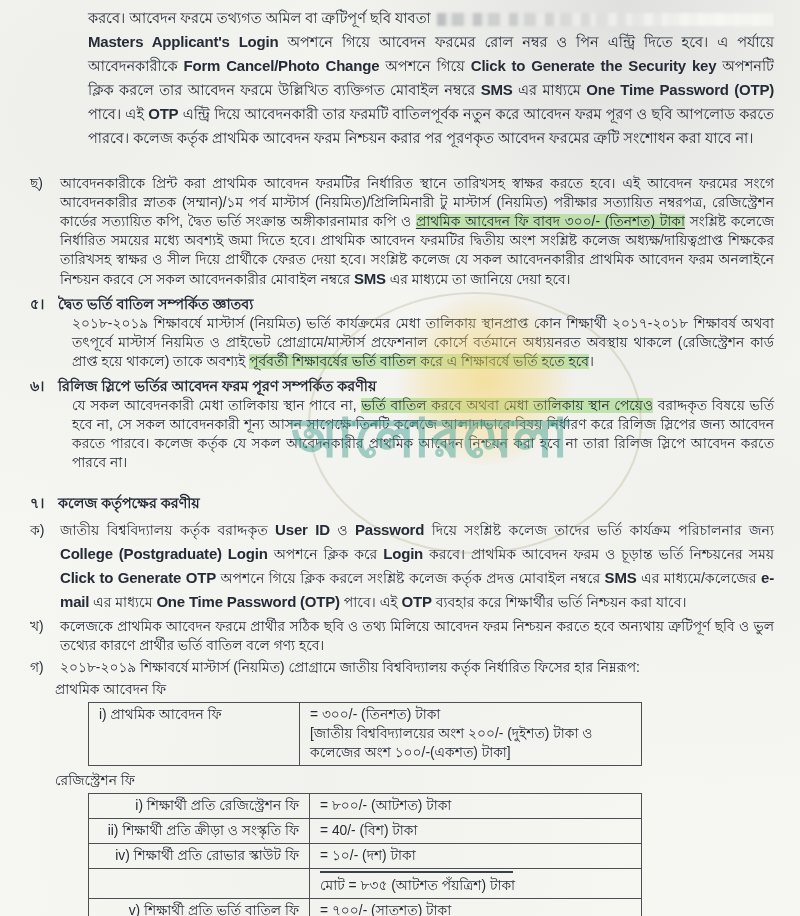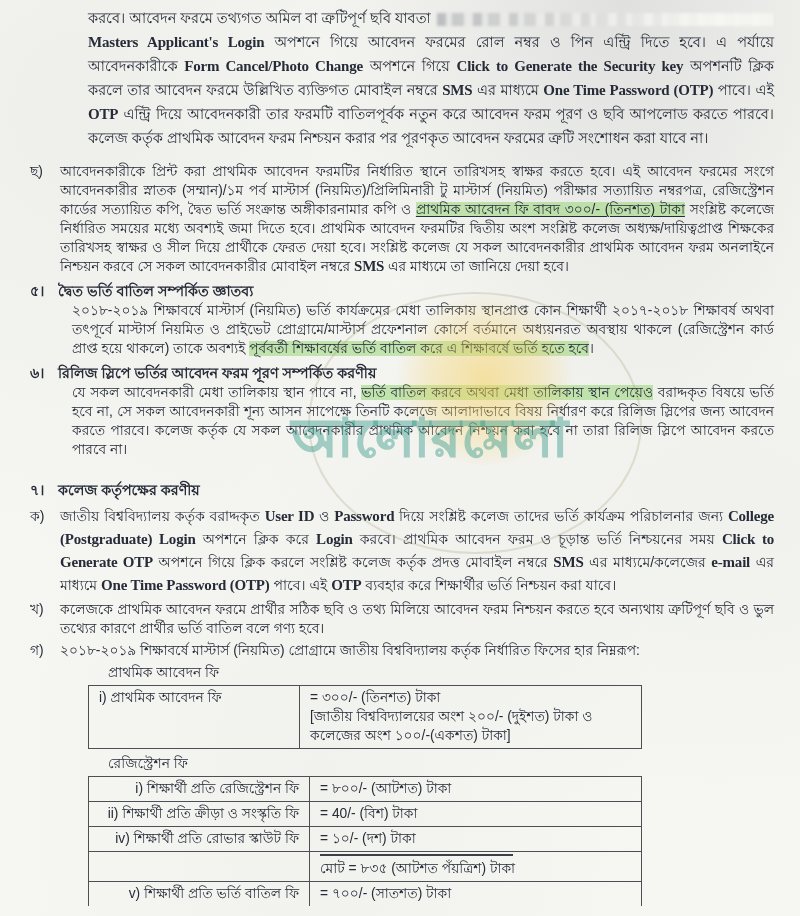--- a/index.html
+++ b/index.html
@@ -14,34 +14,34 @@
       radial-gradient(ellipse at 10% 12%, rgba(170,172,178,0.10), transparent 40%),
       radial-gradient(ellipse at 90% 55%, rgba(190,190,195,0.10), transparent 45%),
       radial-gradient(ellipse at 40% 85%, rgba(185,185,190,0.08), transparent 50%),
       #f6f6f2;
     color:#262b38;
     font-family:"Liberation Sans","DejaVu Sans",sans-serif;
     overflow:hidden;
   }
   p{margin:0;text-align:justify;}
   .b,.en{font-weight:bold;}
-  .en{font-size:15px;letter-spacing:-0.2px;font-family:Liberation Serif, serif;}
+  .en{font-size:15px;letter-spacing:-0.2px;}
   .u{text-decoration:underline;text-decoration-thickness:1.4px;text-underline-offset:2px;}
   .hl{background:rgba(151,214,118,0.55);box-decoration-break:clone;-webkit-box-decoration-break:clone;}
   .para1{margin-left:58px;font-size:14.5px;line-height:24px;}
   .dense{font-size:13.8px;line-height:19px;}
   .hang{padding-left:30px;text-indent:-30px;}
   .hang .lbl{display:inline-block;width:30px;text-indent:0;}
-  .p-cha{margin-top:12px;}
+  .p-cha{margin-top:24px;}
   .sec-h{font-weight:bold;font-size:14.3px;line-height:19px;margin-top:6px;}
   .sec-h .num{display:inline-block;width:28px;}
   .sec-p{margin-left:42px;font-size:13.8px;line-height:19px;}
   .p-ka{margin-top:5px;font-size:14px;line-height:23px;}
   .p-kha{margin-top:3px;}
-  .fee-label{margin-left:78px;font-size:13.8px;line-height:19px;margin-top:3px;}
+  .fee-label{margin-left:25px;font-size:13.8px;line-height:19px;margin-top:3px;}
   table{border-collapse:collapse;margin-left:58px;width:554px;font-size:13.8px;line-height:19px;margin-top:3px;}
   td{border:1.5px solid #4d4f55;padding:2px 10px 3px;vertical-align:top;}
   .t1 .c1{width:190px;}
   .t2 .c1{width:200px;text-align:right;}
   .nb td{border-bottom:none;}
   .sumline{height:0;border-top:2px solid #3c4049;width:62%;margin:2px 0 3px;}
   .total-cell{padding-top:0;}
   
   .wm{position:absolute;pointer-events:none;}
   .wm-glow{left:395px;top:295px;width:180px;height:170px;border-radius:50%;

